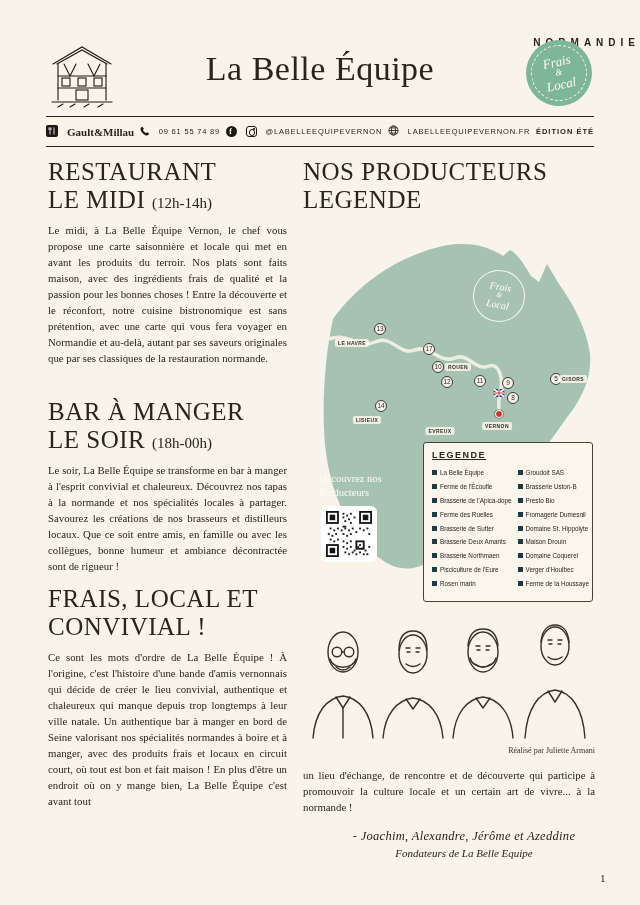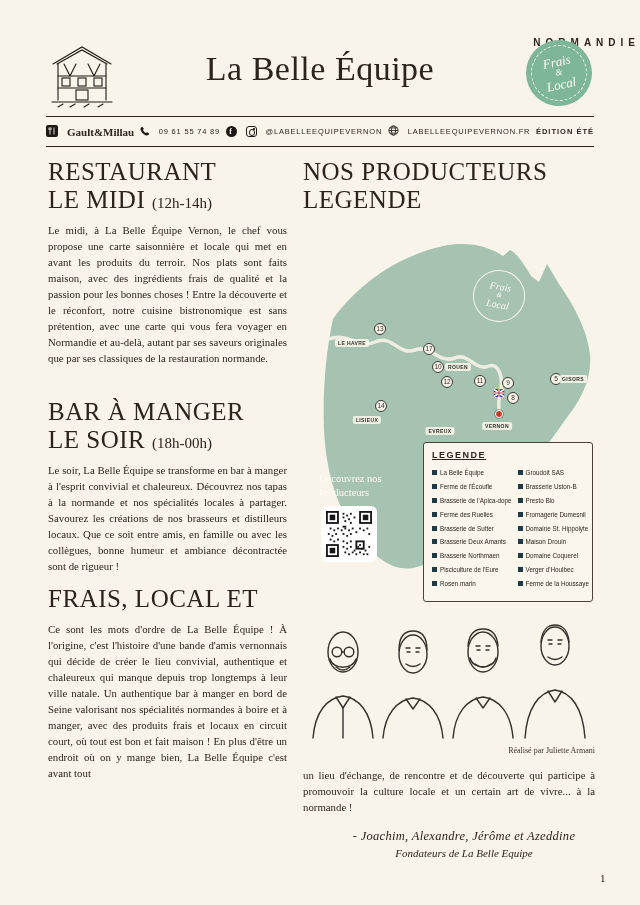--- a/index.html
+++ b/index.html
@@ -179,20 +179,21 @@
       <div class="section-title">
         <div>BAR À MANGER</div>
         <div><span>LE SOIR</span> <span class="hours">(18h-00h)</span></div>
       </div>
       <p class="body-text">Le soir, La Belle Équipe se transforme en bar à manger à l'esprit convivial et chaleureux. Découvrez nos tapas à la normande et nos spécialités locales à partager. Savourez les créations de nos brasseurs et distilleurs locaux. Que ce soit entre amis, en famille ou avec les collègues, bonne humeur et ambiance décontractée sont de rigueur !</p>
     </div>
 
     <div class="sec-frais">
       <div class="section-title">
         <div>FRAIS, LOCAL ET</div>
+        <div>CONVIVIAL !</div>
       </div>
       <p class="body-text">Ce sont les mots d'ordre de La Belle Équipe ! À l'origine, c'est l'histoire d'une bande d'amis vernonnais qui décide de créer le lieu convivial, authentique et chaleureux qui manque depuis trop longtemps à leur ville natale. Un authentique bar à manger en bord de Seine valorisant nos spécialités normandes à boire et à manger, avec des produits frais et locaux en circuit court, où tout est bon et fait maison ! En plus d'être un endroit où on y mange bien, La Belle Équipe c'est avant tout</p>
     </div>
 
   </div>
 
   <div class="col-right">
 
     <div class="section-title">
       <div>NOS PRODUCTEURS</div>

